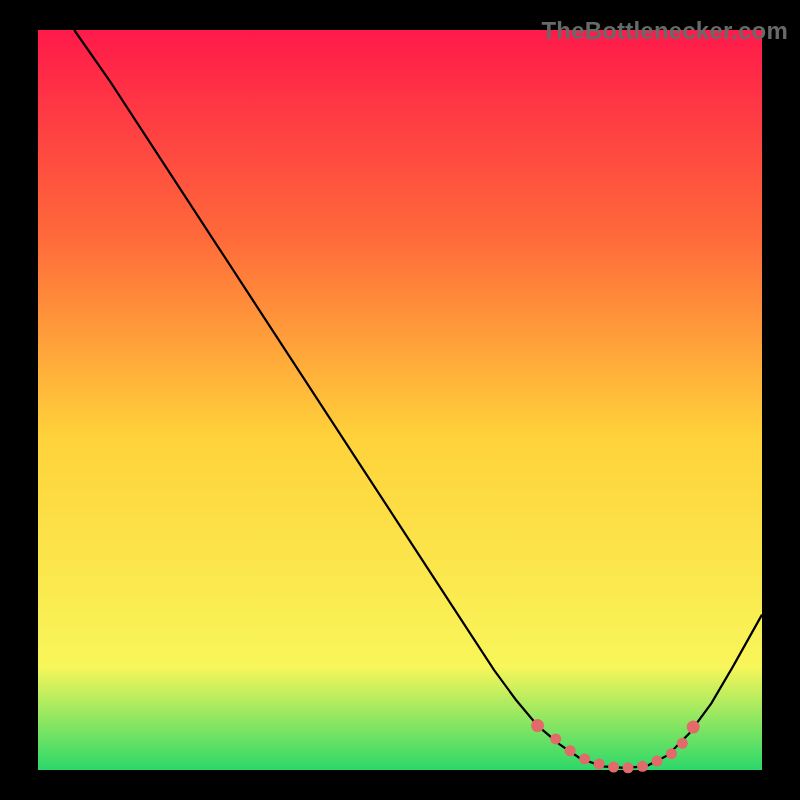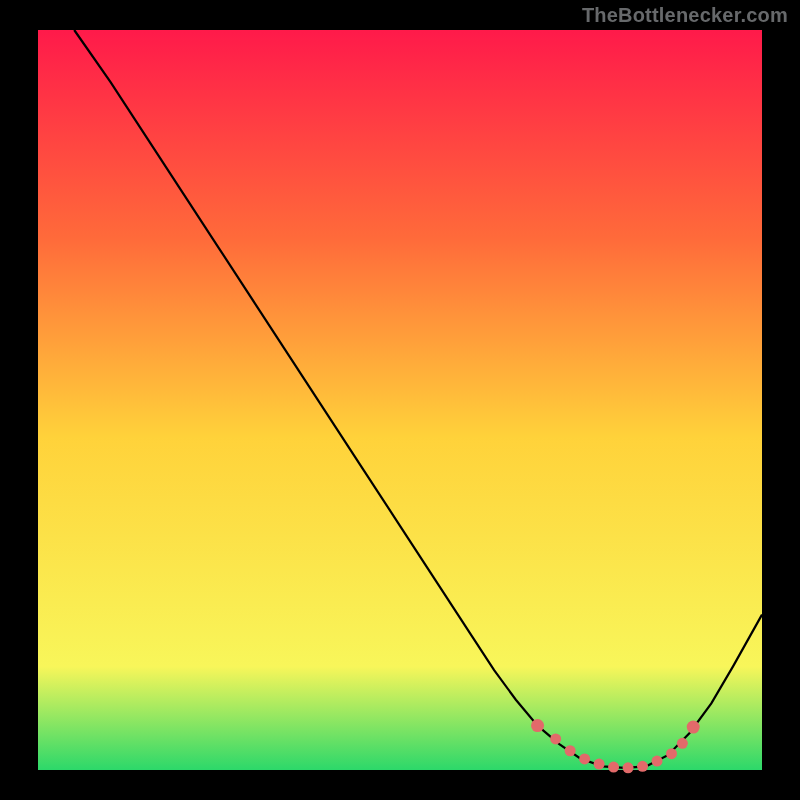--- a/index.html
+++ b/index.html
@@ -11,24 +11,24 @@
     overflow: hidden;
   }
   .chart-container {
     position: relative;
     width: 800px;
     height: 800px;
     background: #000000;
   }
   .watermark {
     position: absolute;
-    top: 4px;
+    top: 17px;
     right: 12px;
     font-family: Arial, Helvetica, sans-serif;
-    font-size: 20px;
+    font-size: 24px;
     font-weight: 600;
     color: #67696b;
     letter-spacing: 0.2px;
     z-index: 10;
   }
   svg.plot {
     position: absolute;
     left: 0;
     top: 0;
     width: 800px;

